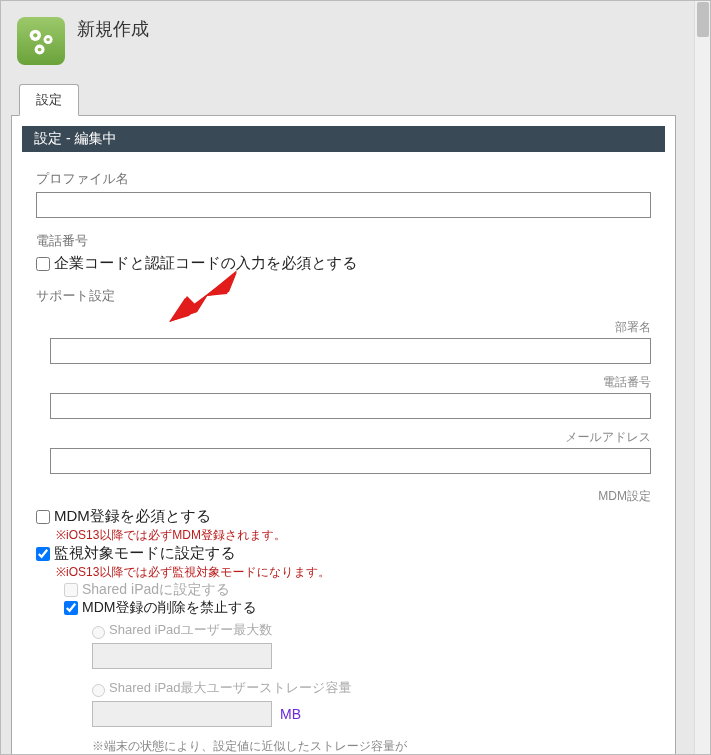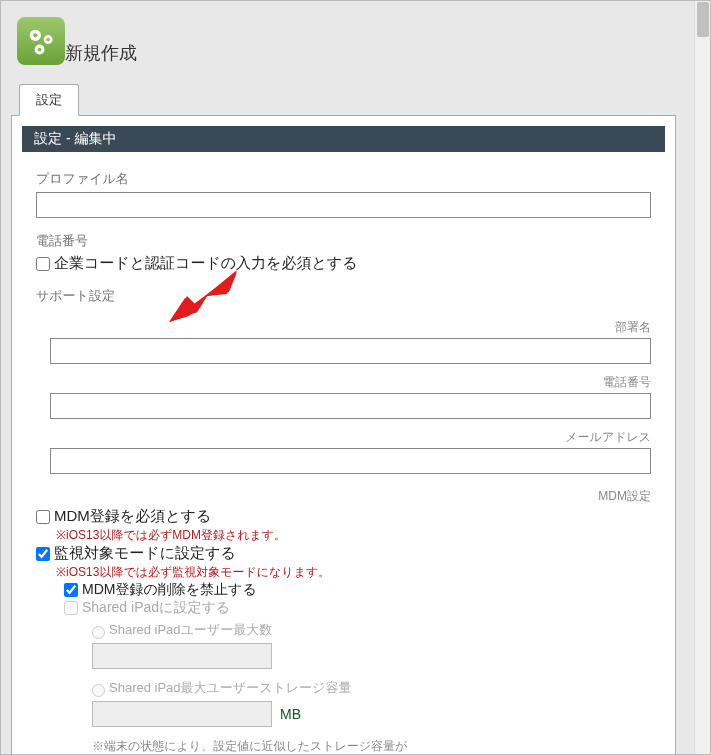--- a/index.html
+++ b/index.html
@@ -1,21 +1,21 @@
 <!DOCTYPE html>
 <html><head>
   <meta charset="utf-8">
   <style>
     * { margin: 0; padding: 0; box-sizing: border-box; font-family: "Hiragino Kaku Gothic ProN", "Meiryo", sans-serif; }
     body { background: #e8e8e8; width: 711px; height: 755px; overflow: hidden; position: relative; border:1px solid #bbb;}
     .scrollbar { position: absolute; right: 0; top: 0; width: 16px; height: 100%; background: #f0f0f0; border-left: 1px solid #ddd; }
     .scrollbar-thumb { position:absolute; top:1px; left:2px; width:12px; height:35px; background:#c0c0c0; border-radius:2px;}
     .page { padding: 10px 18px 0 10px; width: calc(100% - 16px); }
 
-    .header { display: flex; align-items: flex-end; padding: 6px 6px 18px 6px; }
+    .header { display: flex; align-items: flex-start; gap: 12px; padding: 6px 6px 18px 6px; }
     .header-icon { width: 48px; height: 48px; background: linear-gradient(180deg,#9cc96b,#6aa23a); border-radius: 8px; display:flex; align-items:center; justify-content:center;}
     .header-title { font-size: 18px; font-weight: 500; color: #333; }
 
     .tab-row { position: relative; height: 32px;}
     .tab { position:absolute; left:8px; bottom:-1px; background:#fff; border:1px solid #aaa; border-bottom:1px solid #fff; padding:6px 16px 6px 16px; font-size:13px; color:#333; border-radius:3px 3px 0 0; z-index:2;}
     .panel-outer { background:#fff; border:1px solid #aaa; padding:10px 10px 0 10px; min-height:620px; position:relative;}
 
     .panel-head { background:#3a4956; color:#fff; font-size:14px; padding:4px 12px;}
     .panel-body { padding:18px 14px 0 14px; color:#333; font-size:13px;}
 
@@ -32,21 +32,21 @@
     .chk-row { display:flex; align-items:center; gap:4px; font-size:15px; color:#222; }
     .chk-row-md { display:flex; align-items:center; gap:4px; font-size:14px; color:#222; }
     .radio-row { display:flex; align-items:flex-end; gap:4px; font-size:13px; color:#888; margin-bottom:4px;}
     .hint { color:#888; font-size:12px; padding-left:20px; line-height:1.5;}
     .color-red { color:#b91c1c; }
 
     input[type="checkbox"] { width:14px; height:14px;}
     input[type="radio"] { width:13px; height:13px;}
     input[type="checkbox"]:disabled + span, input[type="radio"]:disabled + span { color:#aaa;}
     .disabled-text { color:#bbb;}
-    .mb-unit { font-size:14px; color:#14532d; margin-left:8px;}
+    .mb-unit { font-size:14px; color:#6d28d9; margin-left:8px;}
 
     
     .arrow-wrap { position:absolute; left:155px; top:150px; pointer-events:none; z-index:5;}
   </style>
 </head>
 <body>
 
 <div class="scrollbar">
   <div class="scrollbar-thumb"></div>
 </div>
@@ -122,26 +122,26 @@
       <div class="hint color-red">※iOS13以降では必ずMDM登録されます。</div>
 
       <label class="chk-row">
         <input type="checkbox" checked="" style="">
         <span>監視対象モードに設定する</span>
       </label>
       <div class="hint color-red">※iOS13以降では必ず監視対象モードになります。</div>
 
       <div class="indent-2">
         <label class="chk-row-md">
+          <input type="checkbox" disabled="" style="">
+          <span class="disabled-text">Shared iPadに設定する</span>
+        </label>
+        <label class="chk-row-md">
           <input type="checkbox" checked="" style="">
           <span>MDM登録の削除を禁止する</span>
-        </label>
-        <label class="chk-row-md">
-          <input type="checkbox" disabled="" style="">
-          <span class="disabled-text">Shared iPadに設定する</span>
         </label>
 
         <div class="indent-2" style="margin-top:4px;">
           <label class="radio-row">
             <input type="radio" name="shared" disabled="" style="">
             <span>Shared iPadユーザー最大数</span>
           </label>
           <input type="text" disabled="" class="text-input-sm" value="" style="">
 
           <div style="height:10px;"></div>

